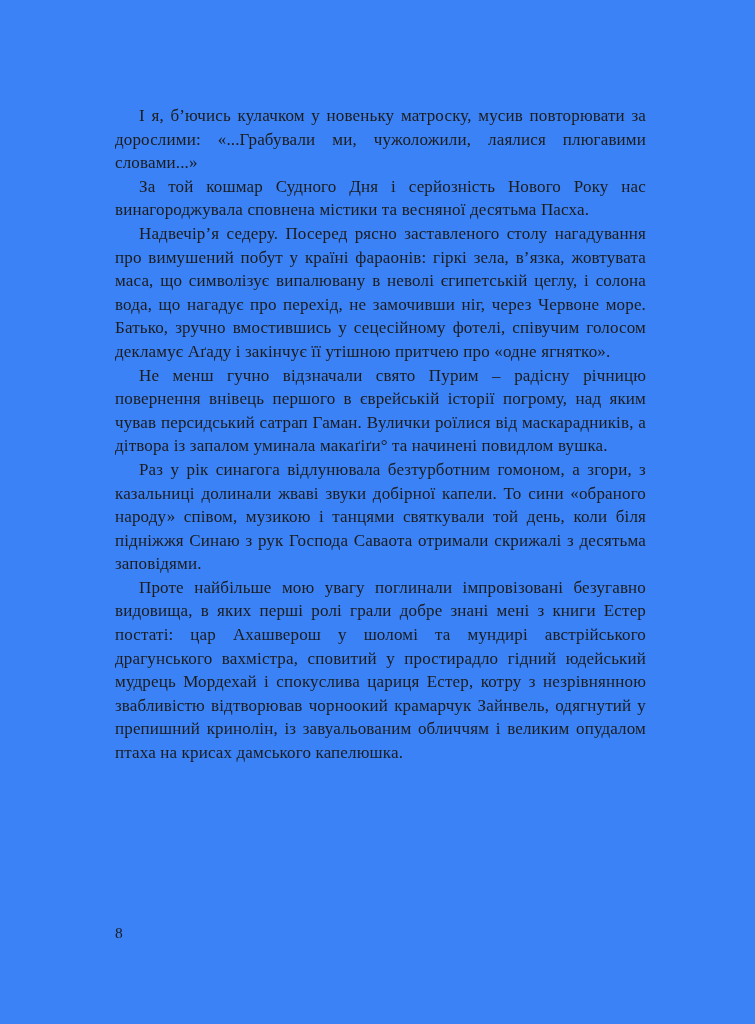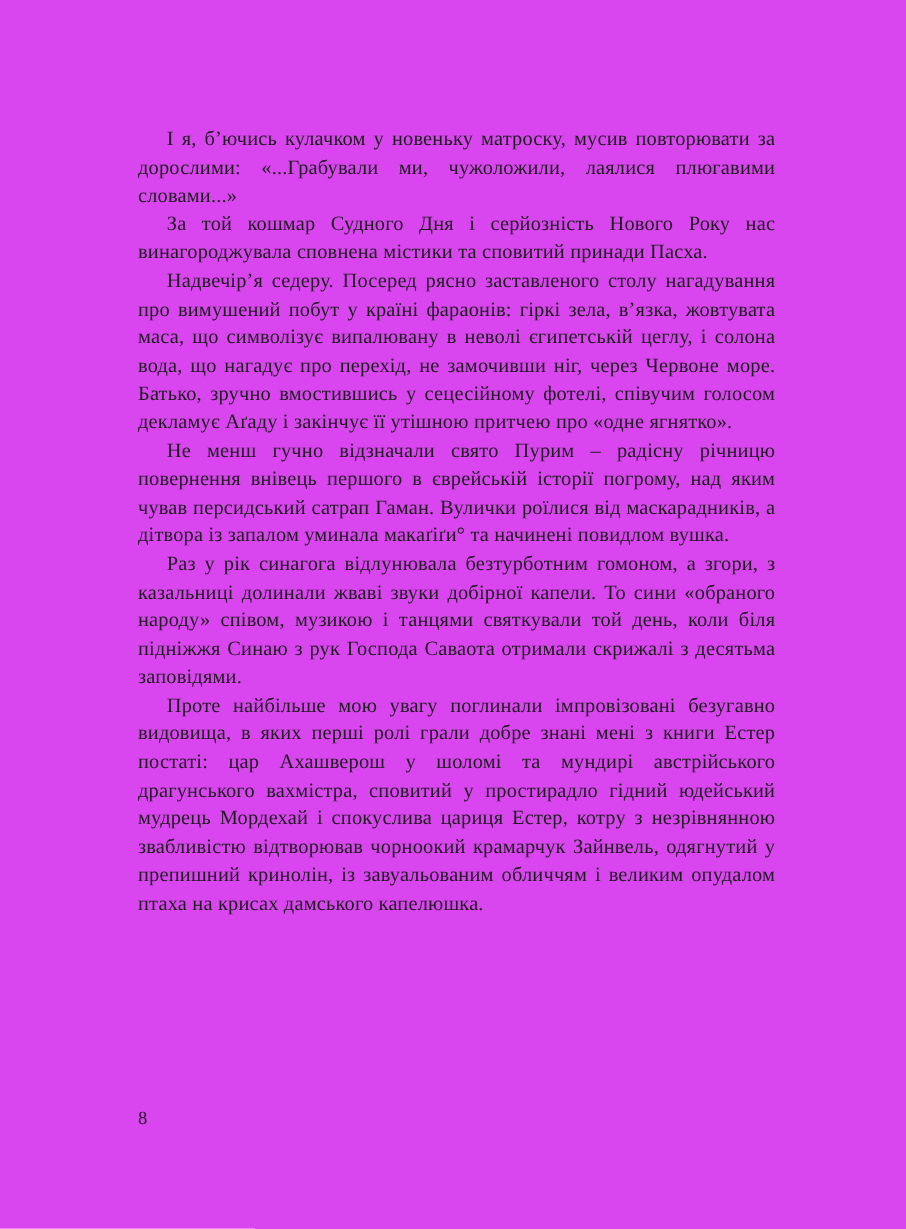--- a/index.html
+++ b/index.html
@@ -4,21 +4,21 @@
 <style>
   html, body {
     margin: 0;
     padding: 0;
     background: #ffffff;
   }
   .book-page {
     position: relative;
     width: 755px;
     height: 1024px;
-    background: #d946ef;
+    background: #3b82f6;
     font-family: "Liberation Serif", "DejaVu Serif", serif;
     color: #1c1c1c;
     overflow: hidden;
   }
   .text-block {
     position: absolute;
     left: 115px;
     top: 104px;
     width: 531px;
     font-size: 17px;
@@ -38,20 +38,20 @@
     font-size: 15.5px;
     color: #1c1c1c;
   }
 </style>
 </head>
 <body>
 
 <div class="book-page">
   <div class="text-block">
     <p>І я, б’ючись кулачком у новеньку матроску, мусив повторювати за дорослими: «...Грабували ми, чужоложили, лаялися плюгавими словами...»</p>
-    <p>За той кошмар Судного Дня і серйозність Нового Року нас винагороджувала сповнена містики та сповитий принади Пасха.</p>
+    <p>За той кошмар Судного Дня і серйозність Нового Року нас винагороджувала сповнена містики та весняної десятьма Пасха.</p>
     <p>Надвечір’я седеру. Посеред рясно заставленого столу нагадування про вимушений побут у країні фараонів: гіркі зела, в’язка, жовтувата маса, що символізує випалювану в неволі єгипетській цеглу, і солона вода, що нагадує про перехід, не замочивши ніг, через Червоне море. Батько, зручно вмостившись у сецесійному фотелі, співучим голосом декламує Аґаду і закінчує її утішною притчею про «одне ягнятко».</p>
     <p>Не менш гучно відзначали свято Пурим – радісну річницю повернення внівець першого в єврейській історії погрому, над яким чував персидський сатрап Гаман. Вулички роїлися від маскарадників, а дітвора із запалом уминала макаґіґи° та начинені повидлом вушка.</p>
     <p>Раз у рік синагога відлунювала безтурботним гомоном, а згори, з казальниці долинали жваві звуки добірної капели. То сини «обраного народу» співом, музикою і танцями святкували той день, коли біля підніжжя Синаю з рук Господа Саваота отримали скрижалі з десятьма заповідями.</p>
     <p>Проте найбільше мою увагу поглинали імпровізовані безугавно видовища, в яких перші ролі грали добре знані мені з книги Естер постаті: цар Ахашверош у шоломі та мундирі австрійського драгунського вахмістра, сповитий у простирадло гідний юдейський мудрець Мордехай і спокуслива цариця Естер, котру з незрівнянною звабливістю відтворював чорноокий крамарчук Зайнвель, одягнутий у препишний кринолін, із завуальованим обличчям і великим опудалом птаха на крисах дамського капелюшка.</p>
   </div>
   <div class="page-number">8</div>
 </div>
 
 </body></html>

